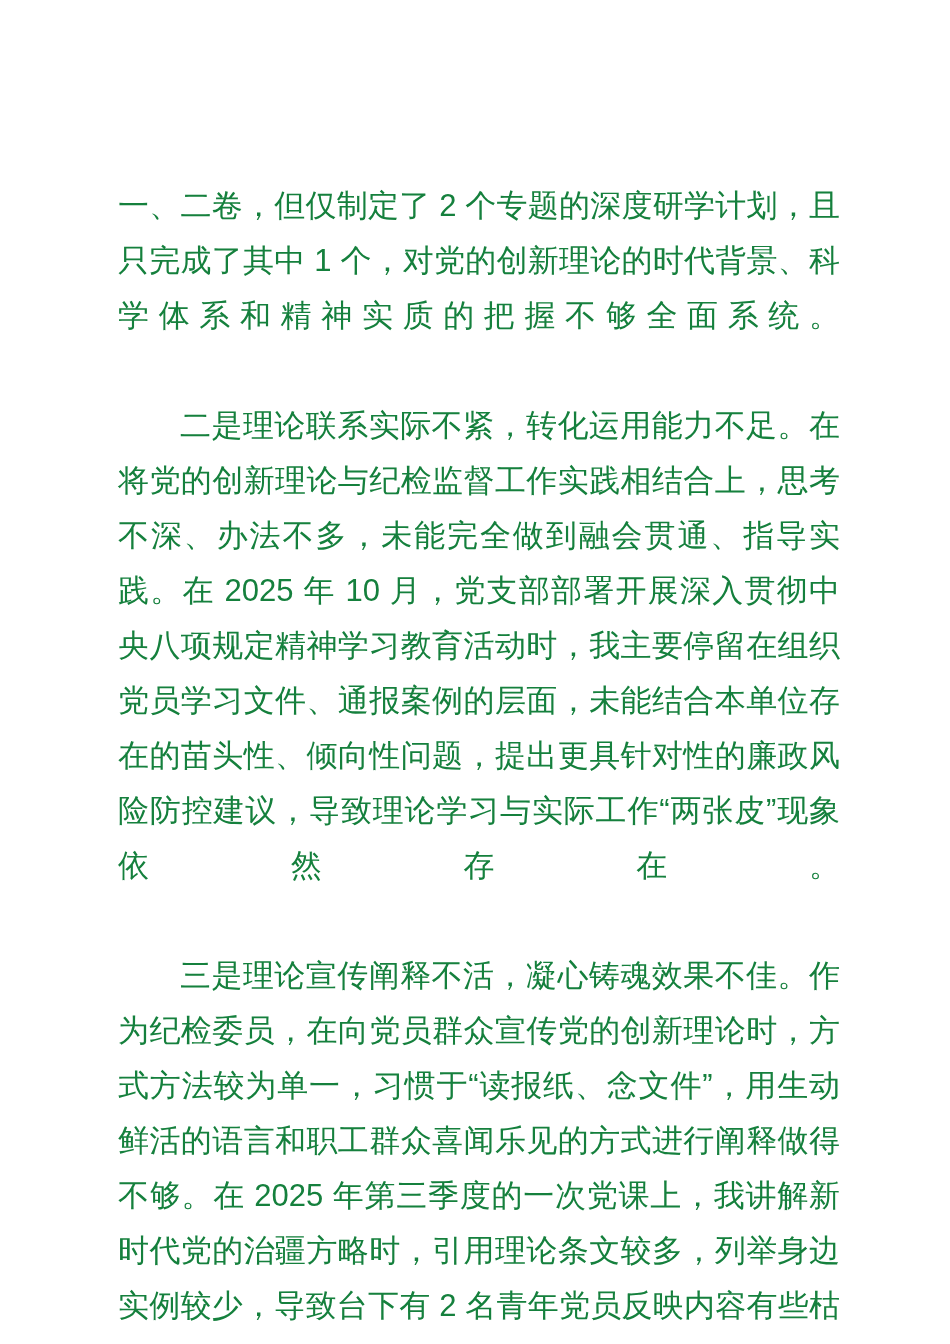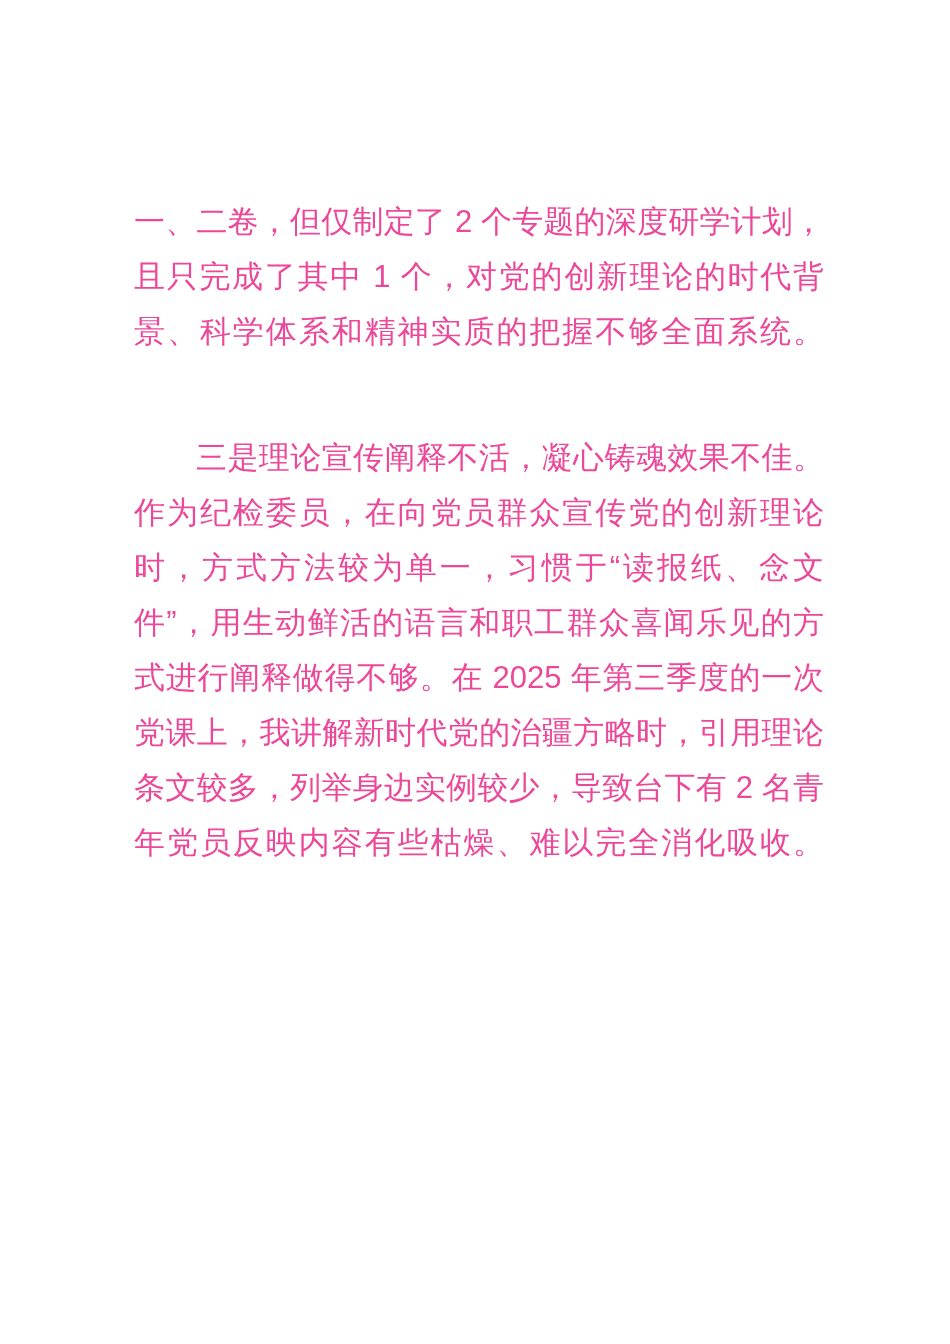--- a/index.html
+++ b/index.html
@@ -18,24 +18,24 @@
     overflow: hidden;
     box-sizing: border-box;
   }
   .doc-body {
     position: absolute;
     left: 118px;
     top: 178px;
     width: 722px;
   }
   .para {
-    margin: 16px;
+    margin: 0;
     font-size: 31px;
     line-height: 55px;
-    color: #ec4899;
+    color: #15803d;
     text-align: justify;
     text-justify: inter-character;
     letter-spacing: 0px;
     word-break: break-all;
     font-weight: 400;
   }
   .para.indent2 {
     text-indent: 62px;
   }
   .para.noindent {
@@ -49,17 +49,18 @@
   }
 </style>
 </head>
 <body>
 
 <div class="page">
   <div class="doc-body">
 
     <p class="para noindent">一、二卷，但仅制定了 2 个专题的深度研学计划，且只完成了其中 1 个，对党的创新理论的时代背景、科学体系和精神实质的把握不够全面系统。</p>
 
+    <p class="para indent2">二是理论联系实际不紧，转化运用能力不足。在将党的创新理论与纪检监督工作实践相结合上，思考不深、办法不多，未能完全做到融会贯通、指导实践。在 2025 年 10 月，党支部部署开展深入贯彻中央八项规定精神学习教育活动时，我主要停留在组织党员学习文件、通报案例的层面，未能结合本单位存在的苗头性、倾向性问题，提出更具针对性的廉政风险防控建议，导致理论学习与实际工作“两张皮”现象依然存在。</p>
 
     <p class="para indent2">三是理论宣传阐释不活，凝心铸魂效果不佳。作为纪检委员，在向党员群众宣传党的创新理论时，方式方法较为单一，习惯于“读报纸、念文件”，用生动鲜活的语言和职工群众喜闻乐见的方式进行阐释做得不够。在 2025 年第三季度的一次党课上，我讲解新时代党的治疆方略时，引用理论条文较多，列举身边实例较少，导致台下有 2 名青年党员反映内容有些枯燥、难以完全消化吸收。</p>
 
   </div>
 </div>
 
 </body></html>

